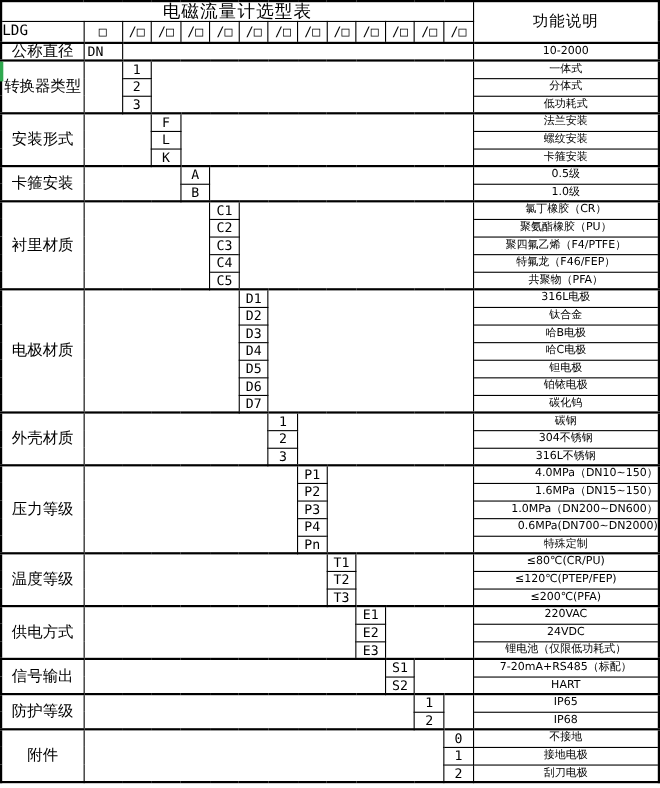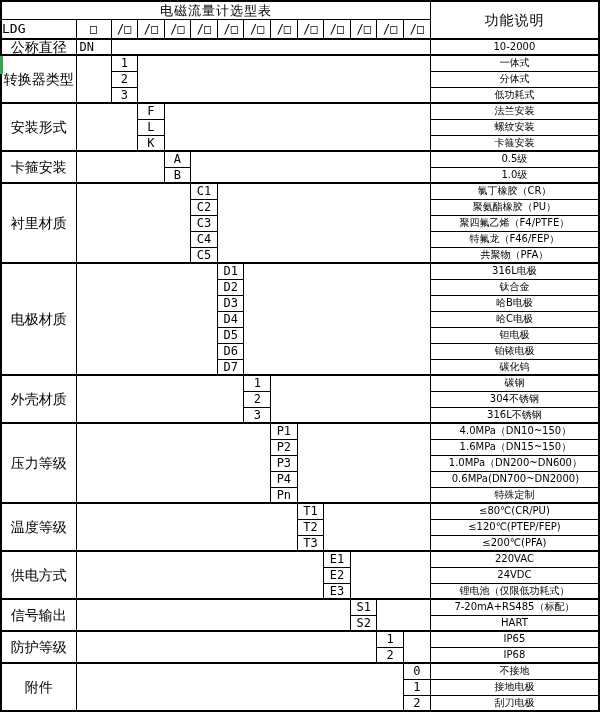--- a/index.html
+++ b/index.html
@@ -13,29 +13,29 @@
   }
   td{
     border:1px solid #000;padding:0;margin:0;
     text-align:center;vertical-align:middle;
     font-size:13px;line-height:1;white-space:nowrap;overflow:hidden;
   }
   tr{height:16px;}
   tr.title-row{height:18px;}
   tr.ldg-row{height:20px;}
   tr.cat-first td{border-top-width:2px;}
-  .title{font-size:13px;letter-spacing:1px;}
+  .title{font-size:16px;letter-spacing:1px;}
   .fn-header{font-size:14px;letter-spacing:1px;margin-left:38px;}
   .label{font-size:14px;}
   .ldg{font-family:"DejaVu Sans Mono","DejaVu Sans",monospace;font-size:13px;text-align:left;padding-left:0;}
   .box,.slash{font-family:"DejaVu Sans Mono","DejaVu Sans",monospace;font-size:12px;}
   .code{font-family:"DejaVu Sans Mono","DejaVu Sans",monospace;font-size:12px;}
   .code.dn{text-align:left;padding-left:3px;margin-left:16px;}
   .desc{font-size:10px;}
-  .desc.left{text-align:center;padding-left:2px;}
+  .desc.left{text-align:right;padding-left:2px;}
   .empty{background:#ffffff;}
   .green-mark{
     position:absolute;left:0;top:56px;width:3px;height:18px;
     background:#2fa84f;
   }
 </style>
 </head>
 <body>
 
 <table>

